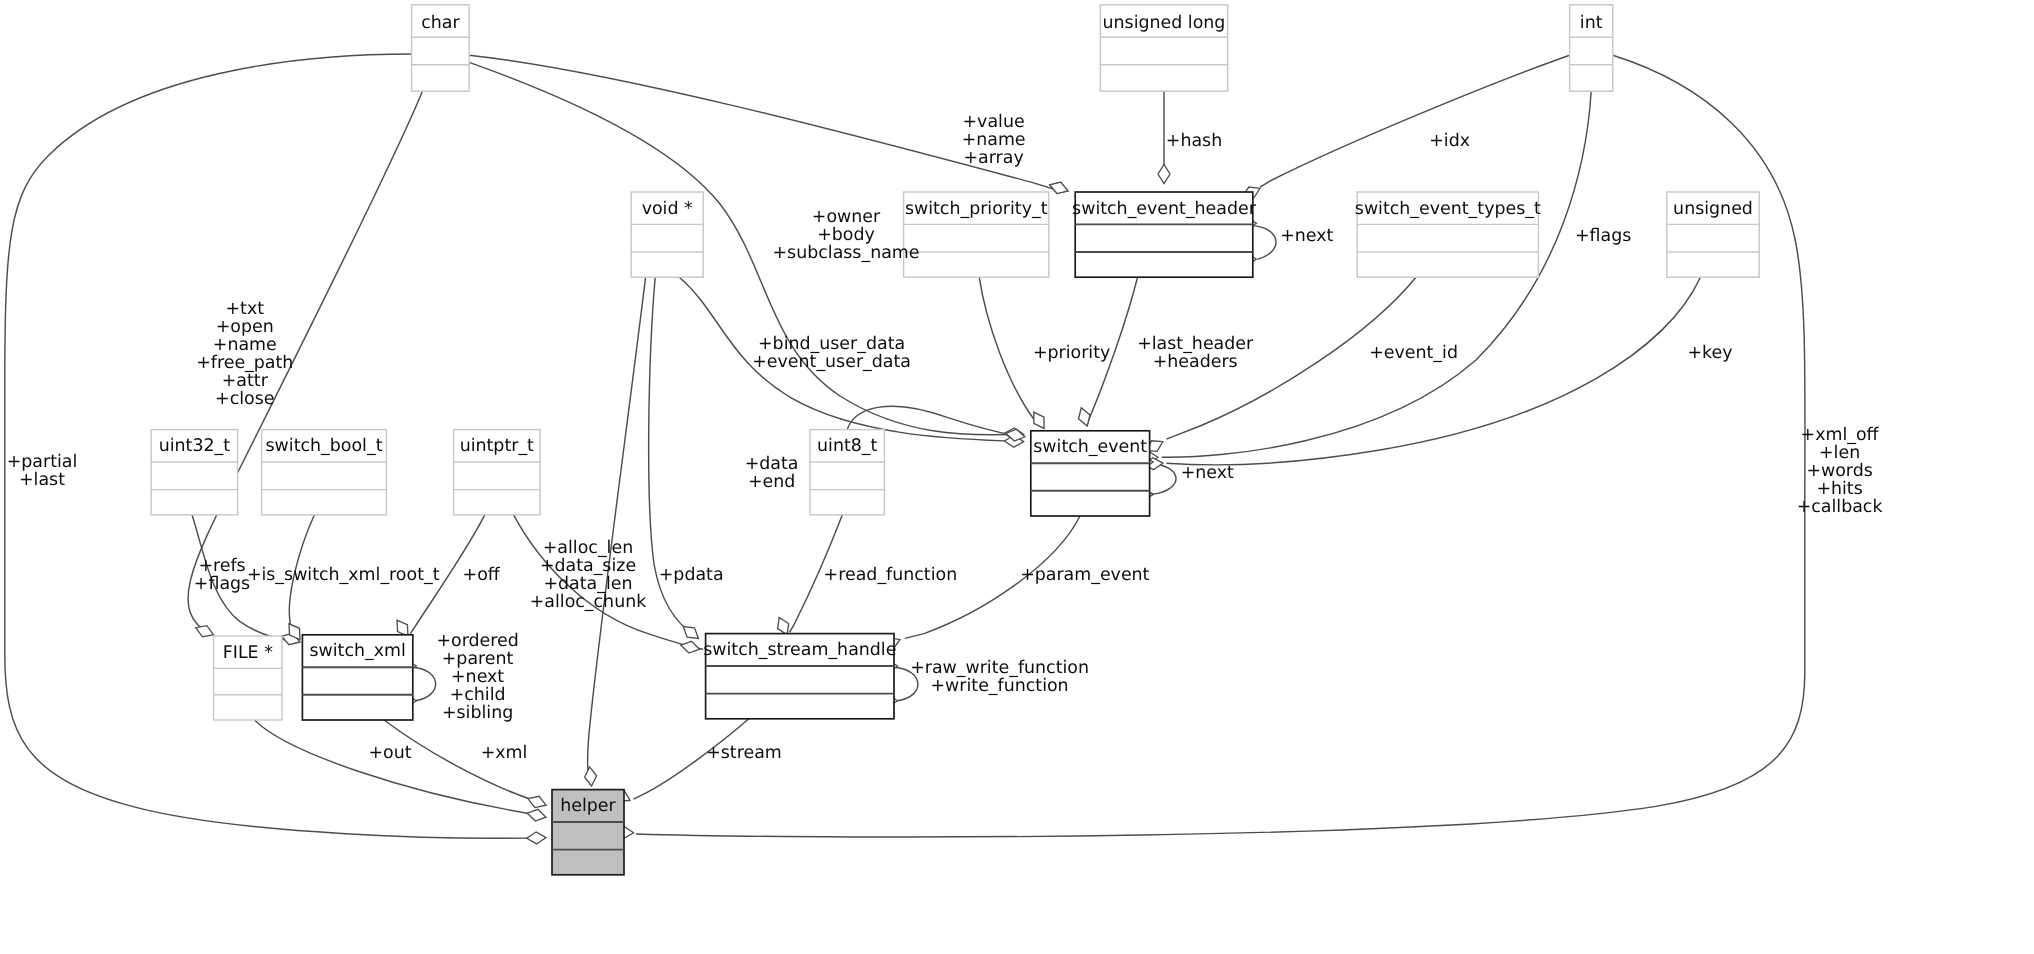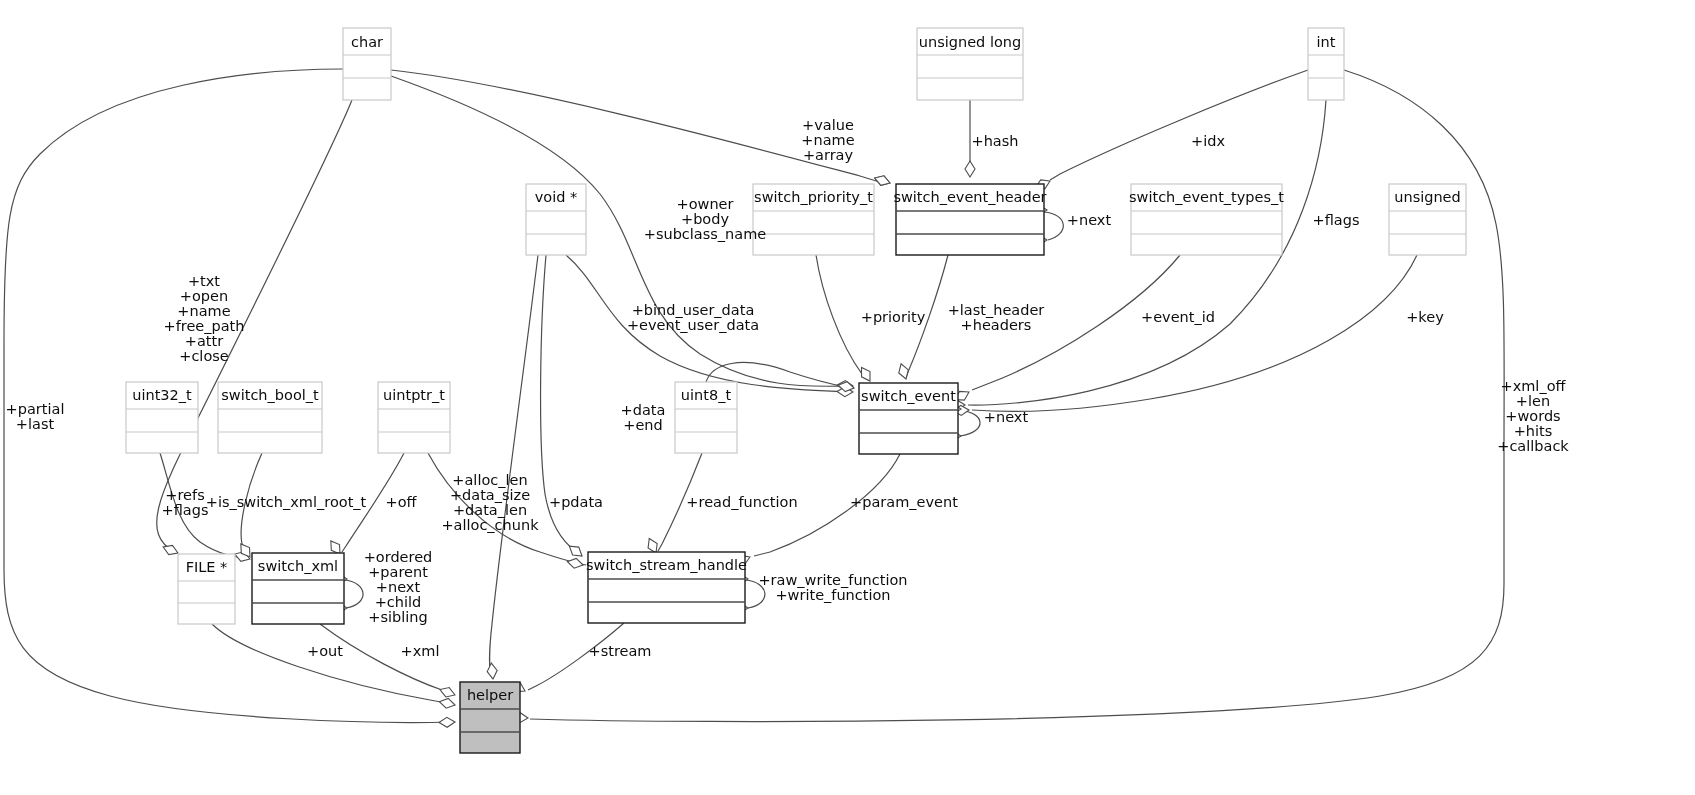--- a/index.html
+++ b/index.html
@@ -10,21 +10,20 @@
   body {
     width: 1695px;
     height: 795px;
     font-family: "DejaVu Sans", sans-serif;
     overflow: hidden;
   }
   #diagram-root {
     position: relative;
     width: 1695px;
     height: 584px;
-    margin-top: 24px;
   }
   svg#graph {
     position: absolute;
     top: 0;
     left: 0;
     width: 1695px;
     height: 795px;
   }
   .edge-path {
     fill: none;

